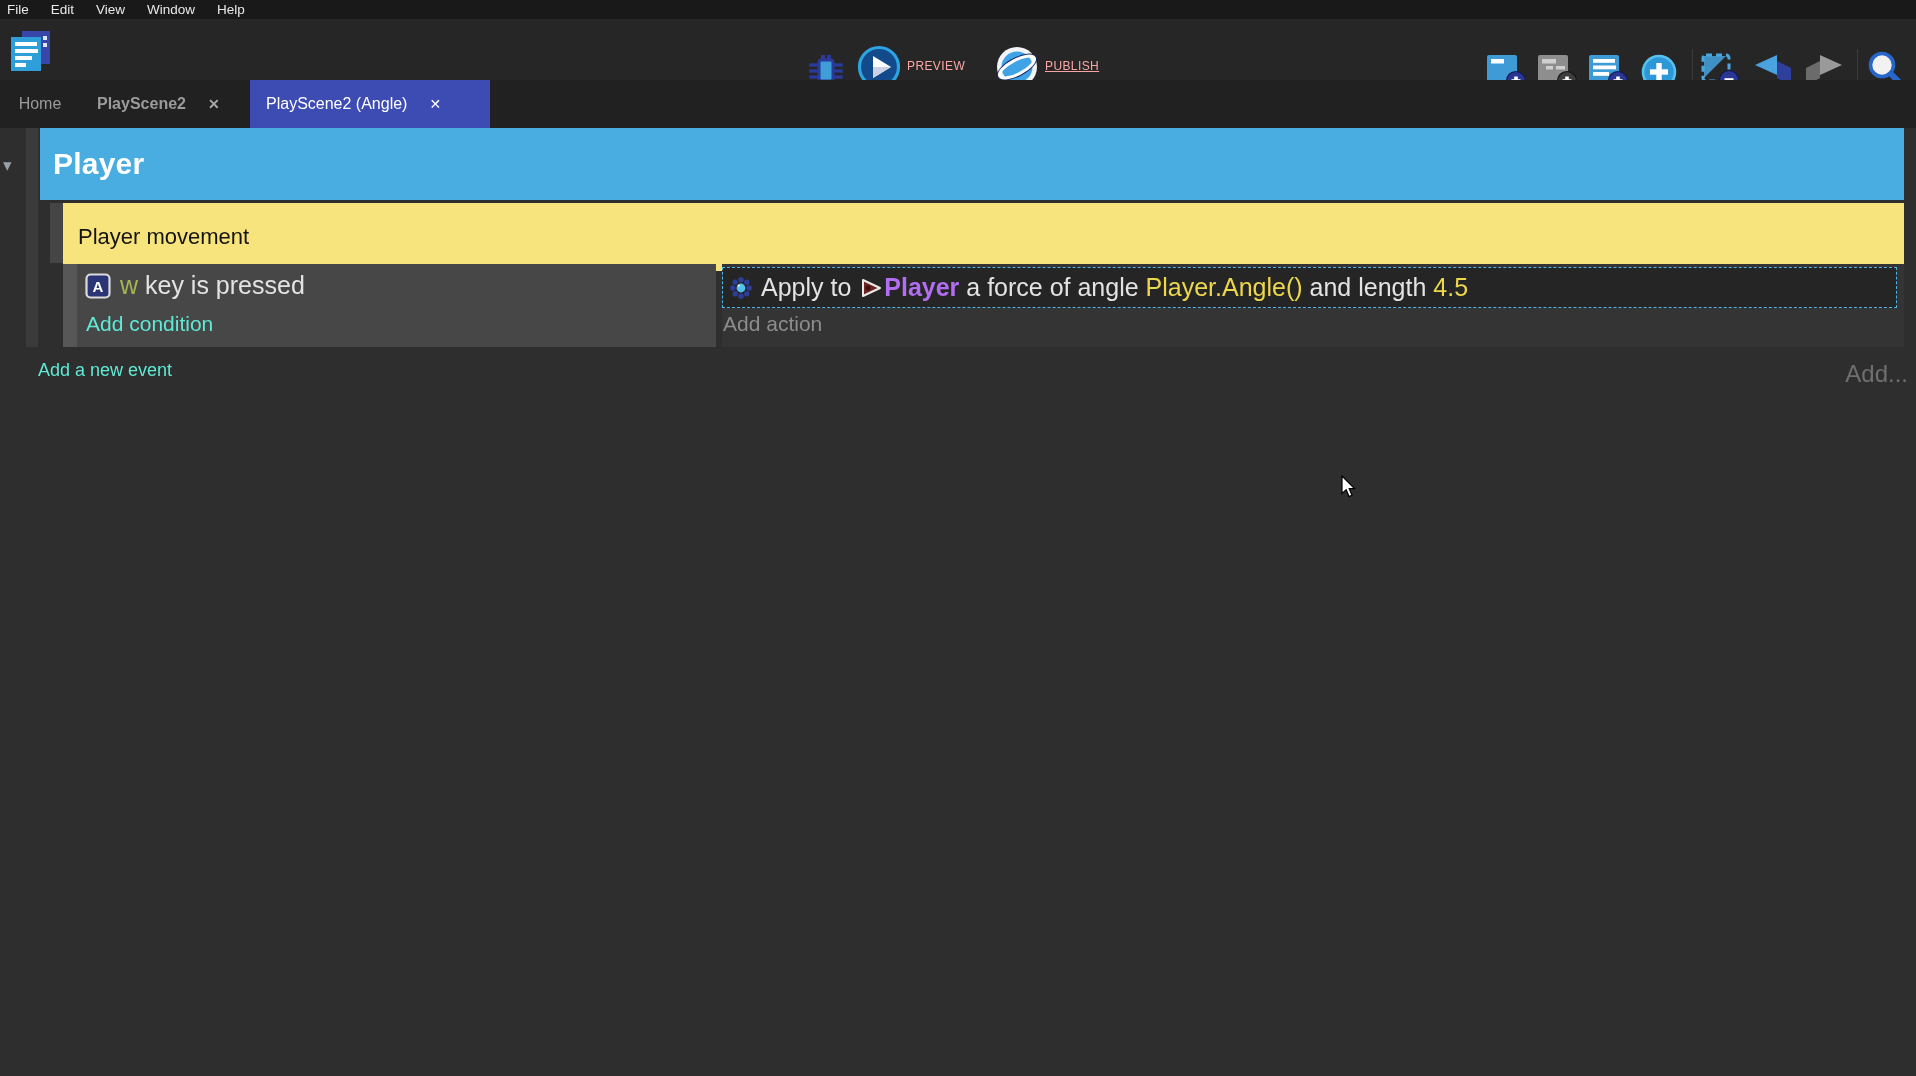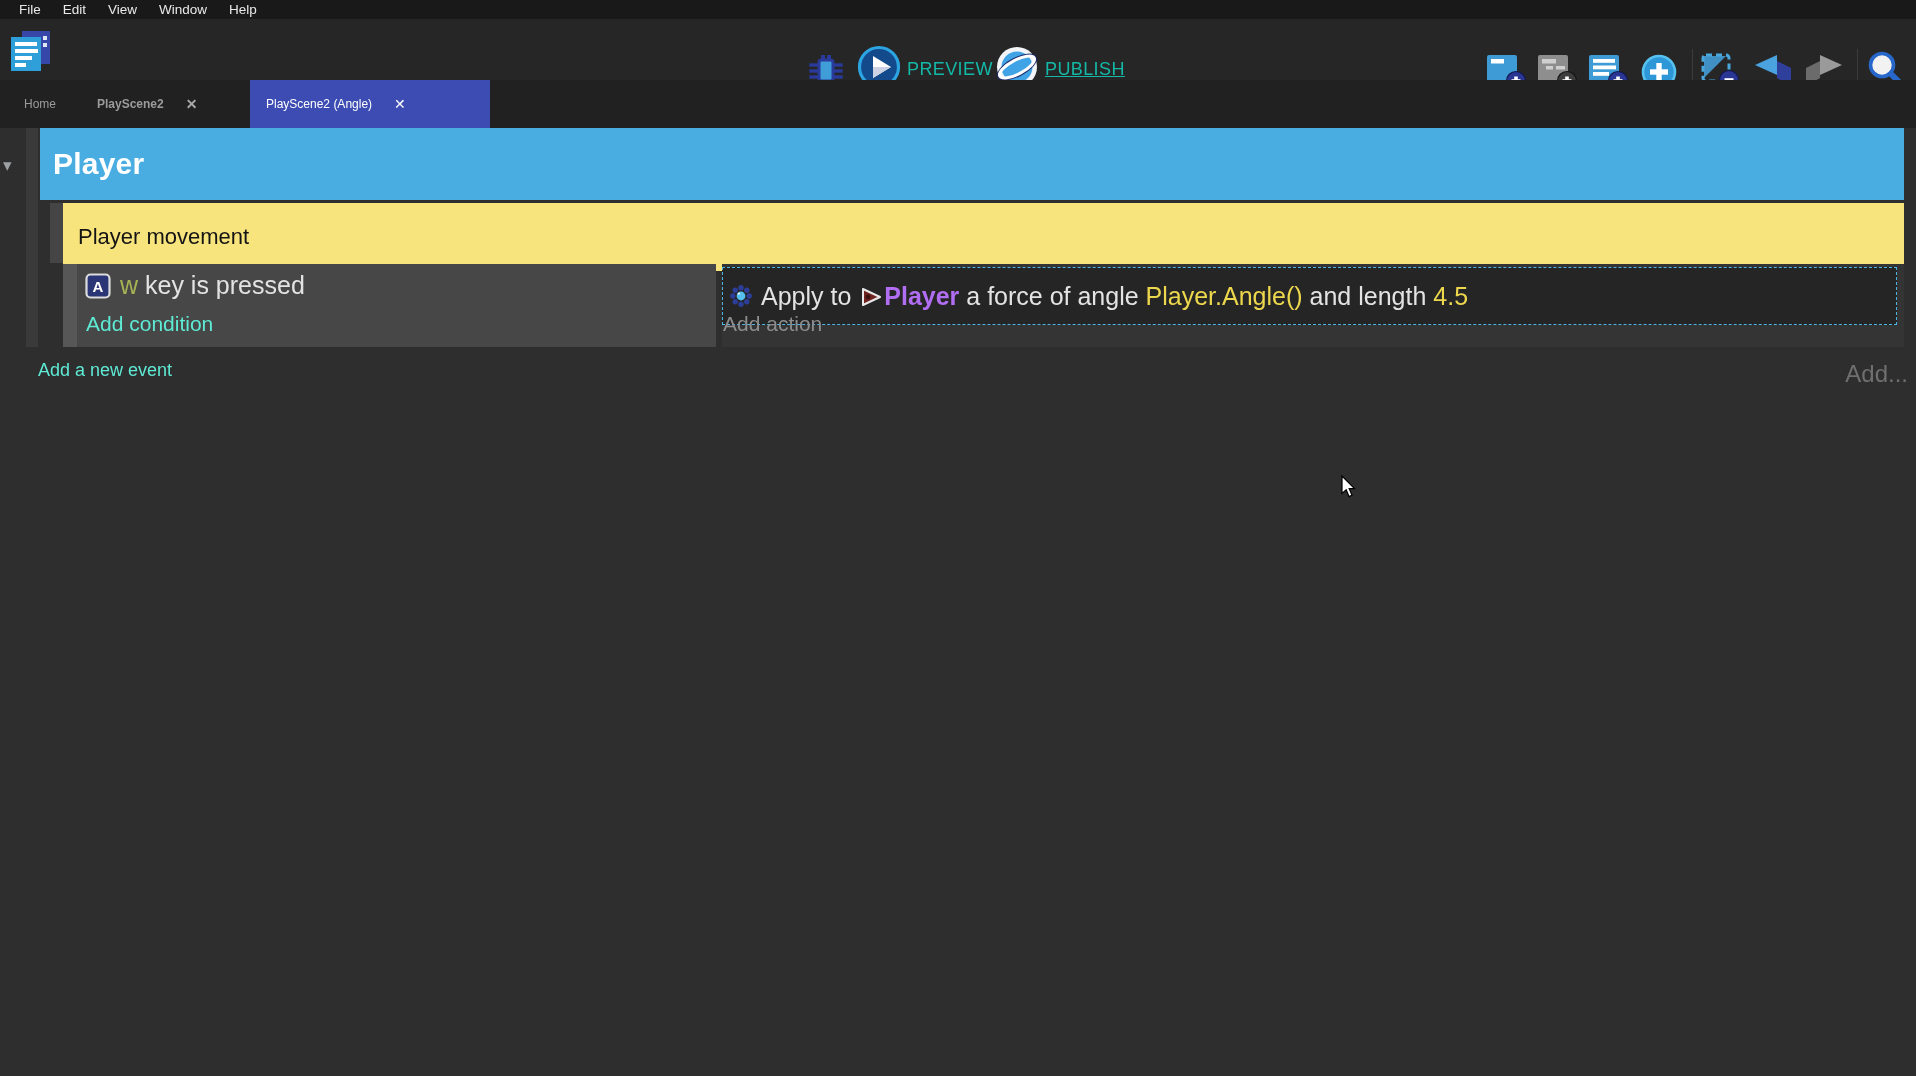--- a/index.html
+++ b/index.html
@@ -6,32 +6,32 @@
   body{
     position:relative;width:1916px;height:1076px;overflow:hidden;
     background:#2e2e2e;
     font-family:"Liberation Sans", sans-serif;
     -webkit-font-smoothing:antialiased;
   }
   .abs{position:absolute;}
 
   
   .menubar{left:0;top:0;width:1916px;height:19px;background:#191919;
-    display:flex;align-items:center;padding-left:19px;gap:22px;box-sizing:border-box;}
+    display:flex;align-items:center;padding-left:7px;gap:22px;box-sizing:border-box;}
   .menu-item{font-size:13.5px;color:#e9e9e9;}
 
   
   .toolbar{left:0;top:19px;width:1916px;height:61px;background:#262626;}
-  .tb-label{font-size:18px;color:#14b8a6;letter-spacing:.4px;}
+  .tb-label{font-size:12px;color:#fca5a5;letter-spacing:.4px;}
   .tb-sep{width:1px;background:#3c3c3c;top:30px;height:42px;}
 
   
   .tabbar{left:0;top:80px;width:1916px;height:48px;background:#212121;display:flex;}
   .tab{height:48px;display:flex;align-items:center;box-sizing:border-box;}
-  .tab-label{font-size:12px;color:#9b9b9b;}
+  .tab-label{font-size:16px;color:#9b9b9b;}
   .tab-close{font-size:14px;color:#a9a9a9;margin-left:22px;cursor:default;}
   .tab-home{width:80px;justify-content:center;}
   .tab-ps2{width:170px;padding-left:17px;font-weight:bold;}
   .tab-active{width:240px;padding-left:16px;background:#3d4cb2;}
   .tab-active .tab-label{color:#ffffff;}
   .tab-active .tab-close{color:#ffffff;}
 
   
   .fold-arrow{left:3px;top:155px;color:#9aa0a4;font-size:17px;}
   .indent-strip{left:26px;top:128px;width:12px;height:219px;background:#3a3a3a;}
@@ -45,21 +45,21 @@
   .comment-text{font-size:22px;color:#141414;}
 
   .cond-handle{left:63px;top:264px;width:14px;height:83px;background:#575757;}
   .cond-col{left:77px;top:264px;width:639px;height:83px;background:#474747;box-sizing:border-box;}
   .cond-line{position:absolute;left:8px;top:7px;display:flex;align-items:center;gap:9px;}
   .event-text{font-size:25px;color:#e3e3e3;white-space:pre;}
   .key-name{color:#a8b454;}
   .placeholder{position:absolute;left:9px;top:48px;font-size:21px;color:#5eead4;}
 
   .act-col{left:722px;top:264px;width:1182px;height:83px;background:#343434;}
-  .action-box{left:722px;top:267px;width:1175px;height:58px;background:#252525;
+  .action-box{left:722px;top:267px;width:1175px;height:41px;background:#252525;
     border:1px dashed #4db5e6;display:flex;align-items:center;gap:8px;
     padding-left:6px;box-sizing:border-box;}
   .obj-name{color:#b26ef2;font-weight:bold;}
   .expr{color:#edd74d;}
   .add-action{position:absolute;left:723px;top:312px;font-size:21px;color:#8d8d8d;}
 
   .add-new-event{left:38px;top:360px;font-size:18px;color:#5eead4;}
   .add-more{right:8px;top:360px;font-size:24px;color:#6f6f6f;}
 
   svg{display:block;}

